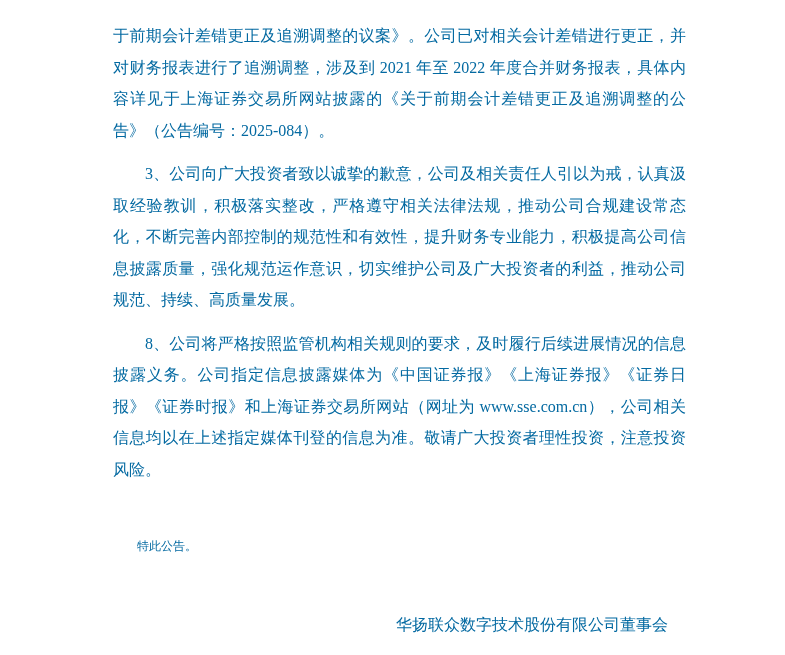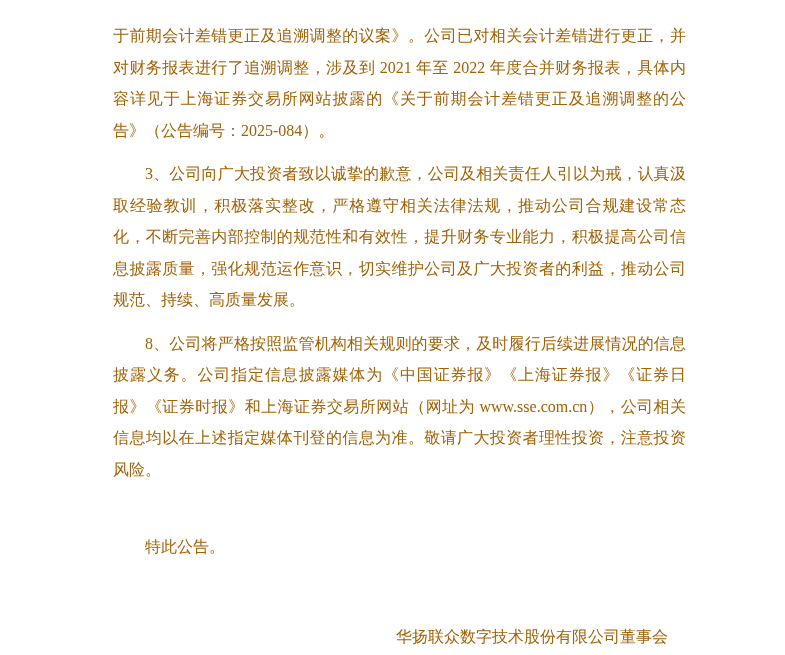--- a/index.html
+++ b/index.html
@@ -5,51 +5,51 @@
   html, body {
     margin: 0;
     padding: 0;
     background: #ffffff;
   }
   .page {
     position: relative;
     width: 785px;
     height: 655px;
     background: #ffffff;
-    color: #a16207;
+    color: #0369a1;
     font-family: "Liberation Serif", "DejaVu Serif", serif;
     overflow: hidden;
     box-sizing: border-box;
   }
   .content {
     box-sizing: border-box;
     padding: 20px 99px 0 113px;
   }
   .body-par {
     font-size: 16px;
     line-height: 31.5px;
     text-align: justify;
     text-justify: inter-character;
     margin: 0 0 11px 0;
   }
   .indent {
     text-indent: 2em;
     margin-top: 12px;
   }
   .closing-par {
-    font-size: 16px;
+    font-size: 12px;
     line-height: 31.5px;
     text-indent: 2em;
     margin: 46px 0 4px 0;
   }
   .signature-par {
     font-size: 16px;
     line-height: 31.5px;
     text-align: right;
-    margin: 58px 0 0 0;
+    margin: 46px 0 0 0;
     padding-right: 18px;
   }
   .date-par {
     font-size: 16px;
     line-height: 31.5px;
     text-align: right;
     margin: 8px 0 0 0;
     padding-right: 22px;
   }
 </style>

